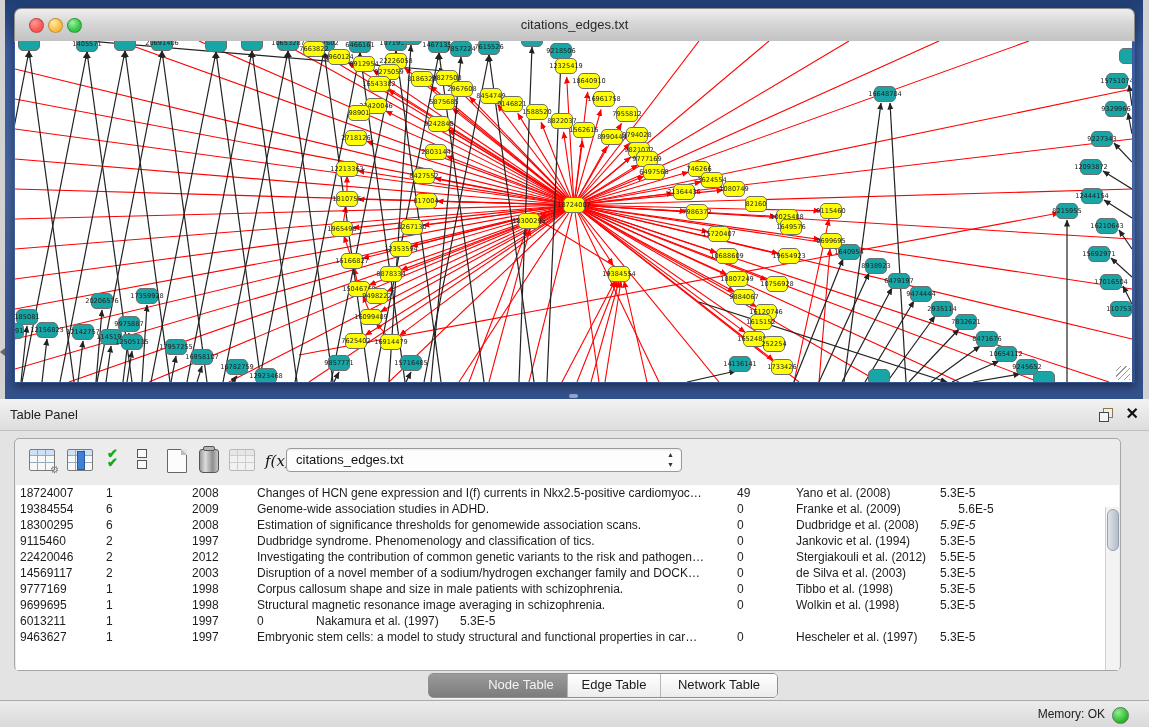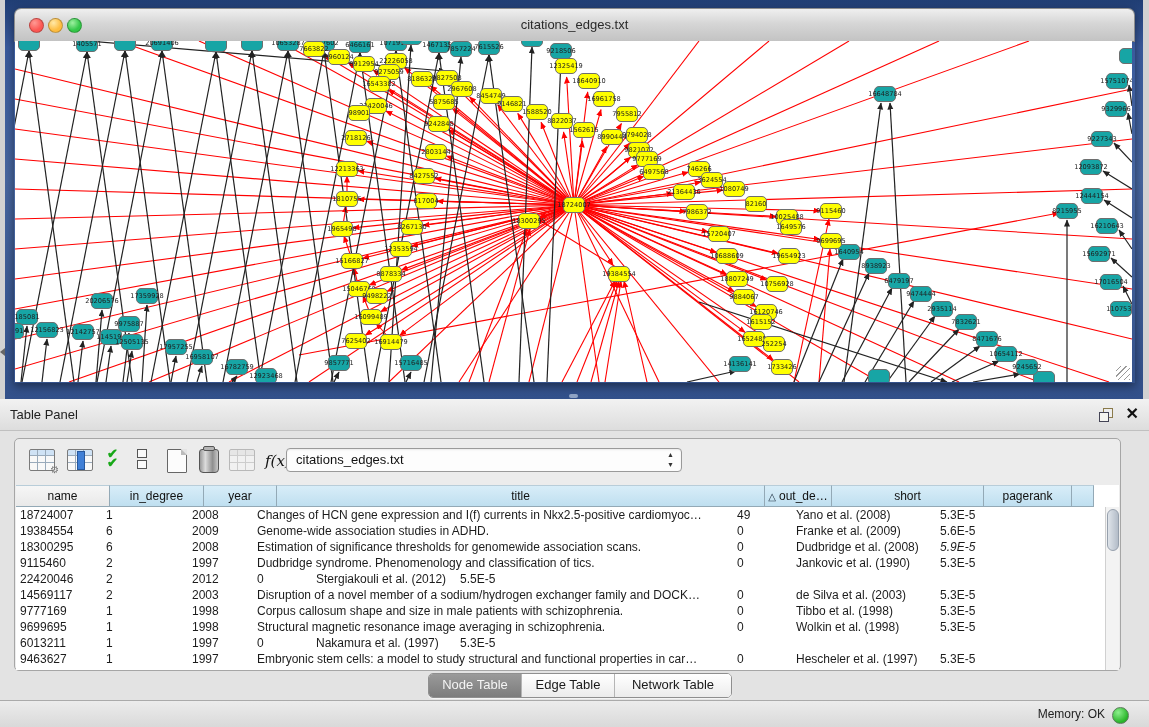--- a/index.html
+++ b/index.html
@@ -75,21 +75,21 @@
   .td{box-sizing:border-box;padding:0 4px;white-space:nowrap;overflow:hidden;line-height:16px;}
   .vscroll{position:absolute;right:0px;top:22px;width:14px;height:163px;background:#f3f3f3;border-left:1px solid #d0d0d0;box-sizing:border-box;}
   .vthumb{margin:2px 1px;width:10px;height:40px;border-radius:6px;border:1px solid #96a0ad;
     background:linear-gradient(90deg,#dfe4ea,#b3bcc8);}
   
   .tabs{position:absolute;left:428px;top:242px;height:23px;display:flex;border:1px solid #8f8f8f;
     border-radius:5px;overflow:hidden;background:#fff;box-shadow:0 1px 1px rgba(255,255,255,.7);}
   .tab{height:23px;line-height:22px;font-size:13px;color:#1a1a1a;text-align:center;
     background:linear-gradient(#ffffff,#ececec);border-right:1px solid #b5b5b5;cursor:pointer;}
   .tab:last-child{border-right:none;}
-  .tab.active{background:linear-gradient(#9a9a9a,#7c7c7c);color:#f4f4f4;}
+  .tab.active{background:linear-gradient(#9a9a9a,#7c7c7c);color:#f4f4f4;padding-left:46px;}
   
   .status-bar{position:absolute;left:0;top:700px;width:1149px;height:27px;
     background:linear-gradient(#ececec,#d9d9d9);border-top:1px solid #aaa;box-sizing:border-box;}
   .memory-label{position:absolute;right:44px;top:0;height:27px;line-height:26px;font-size:12px;color:#222;}
   .memory-dot{position:absolute;right:20px;top:6px;width:15px;height:15px;border-radius:50%;
     border:1px solid #5a7a5a;background:radial-gradient(circle at 35% 30%,#8df08d,#28b428 70%);}
 </style>
 </head>
 <body>
 
@@ -829,71 +829,62 @@
             <div class="grid"></div>
           </div>
       </div>
       <div class="tb-icon fx" style="left:250px;top:13px">f(x)</div>
       <div class="combo">
         <span>citations_edges.txt</span>
         <span class="arrows">▲<br>▼</span>
       </div>
     </div>
     <div class="table-wrap">
-      <div class="thead">
-          <div class="th first" style="width: 94px;">name</div>
-          <div class="th" style="width: 94px;">in_degree</div>
-          <div class="th" style="width: 73px;">year</div>
-          <div class="th" style="width: 488px;">title</div>
-          <div class="th" style="width: 67px;"><span class="sort">△</span>out_de…</div>
-          <div class="th" style="width: 152px;">short</div>
-          <div class="th" style="width: 88px;">pagerank</div>
-          <div class="th" style="width: 22px;"></div>
-        </div>
       <div>
           <div class="trow">
             <div class="td" style="width: 86px;">18724007</div>
             <div class="td" style="width: 86px;">1</div>
             <div class="td" style="width: 65px;">2008</div>
             <div class="td" style="width: 480px;">Changes of HCN gene expression and I(f) currents in Nkx2.5-positive cardiomyoc…</div>
             <div class="td" style="width: 59px;">49</div>
             <div class="td" style="width: 144px;">Yano et al. (2008)</div>
             <div class="td" style="width: 80px;">5.3E-5</div>
           </div>
           <div class="trow">
             <div class="td" style="width: 86px;">19384554</div>
             <div class="td" style="width: 86px;">6</div>
             <div class="td" style="width: 65px;">2009</div>
             <div class="td" style="width: 480px;">Genome-wide association studies in ADHD.</div>
             <div class="td" style="width: 59px;">0</div>
             <div class="td" style="width: 144px;">Franke et al. (2009)</div>
-            <div class="td" style="width: 80px;">5.6E-5</div>
+            <div class="td" style="width: 80px; text-align: center;">5.6E-5</div>
           </div>
           <div class="trow">
             <div class="td" style="width: 86px;">18300295</div>
             <div class="td" style="width: 86px;">6</div>
             <div class="td" style="width: 65px;">2008</div>
             <div class="td" style="width: 480px;">Estimation of significance thresholds for genomewide association scans.</div>
             <div class="td" style="width: 59px;">0</div>
             <div class="td" style="width: 144px;">Dudbridge et al. (2008)</div>
             <div class="td" style="width: 80px; font-style: italic;">5.9E-5</div>
           </div>
           <div class="trow">
             <div class="td" style="width: 86px;">9115460</div>
             <div class="td" style="width: 86px;">2</div>
             <div class="td" style="width: 65px;">1997</div>
             <div class="td" style="width: 480px;">Dudbridge syndrome. Phenomenology and classification of tics.</div>
             <div class="td" style="width: 59px;">0</div>
-            <div class="td" style="width: 144px;">Jankovic et al. (1990)</div>
+            <div class="td" style="width: 144px;">Jankovic et al. (1994)</div>
             <div class="td" style="width: 80px;">5.3E-5</div>
           </div>
           <div class="trow">
             <div class="td" style="width: 86px;">22420046</div>
             <div class="td" style="width: 86px;">2</div>
             <div class="td" style="width: 65px;">2012</div>
+            <div class="td" style="width: 480px;">Investigating the contribution of common genetic variants to the risk and pathogen…</div>
             <div class="td" style="width: 59px;">0</div>
             <div class="td" style="width: 144px;">Stergiakouli et al. (2012)</div>
             <div class="td" style="width: 80px;">5.5E-5</div>
           </div>
           <div class="trow">
             <div class="td" style="width: 86px;">14569117</div>
             <div class="td" style="width: 86px;">2</div>
             <div class="td" style="width: 65px;">2003</div>
             <div class="td" style="width: 480px;">Disruption of a novel member of a sodium/hydrogen exchanger family and DOCK…</div>
             <div class="td" style="width: 59px;">0</div>

